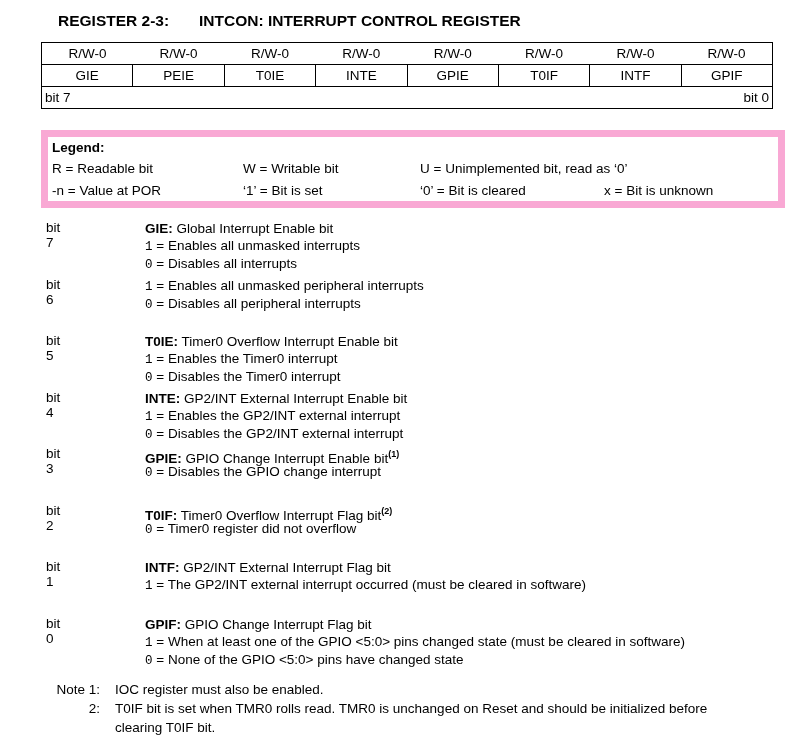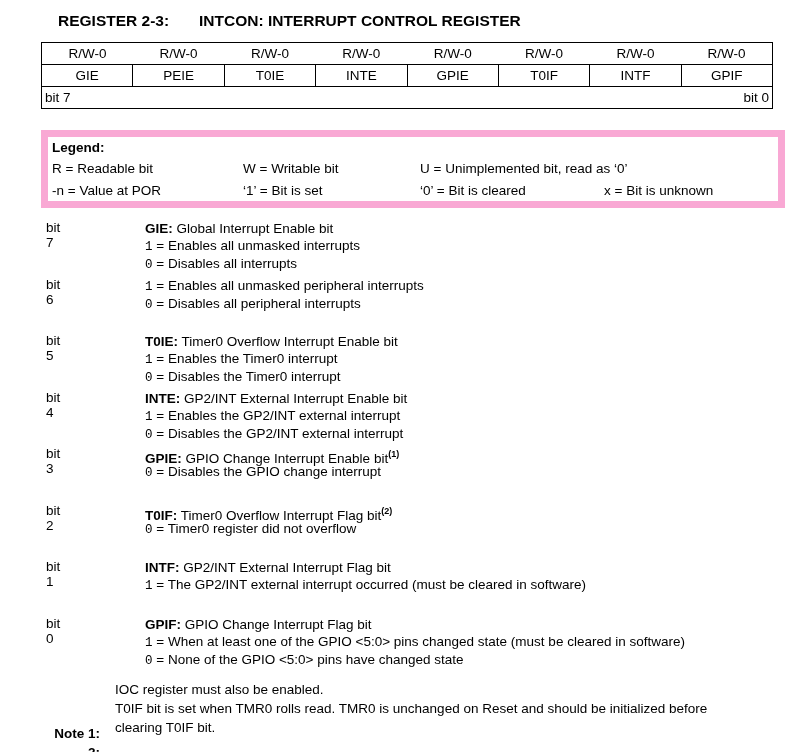--- a/index.html
+++ b/index.html
@@ -39,21 +39,21 @@
   .bitblock { position: relative; height: 56.5px; }
   .bitlabel { position: absolute; left: 0; top: 0; }
   .bitbody { position: absolute; left: 99px; top: 0; white-space: nowrap; }
   .bitbody div { height: 18px; line-height: 18px; }
   .bitbody .head { height: 17px; line-height: 17px; }
   .mono { font-family: "Liberation Mono", monospace; font-size: 12.5px; }
   sup { font-size: 9px; font-weight: bold; }
 
   .notes { position: absolute; left: 46px; top: 680px; font-size: 13.5px; }
   .note { position: relative; height: 19px; line-height: 19px; white-space: nowrap; }
-  .note .nk { position: absolute; right: calc(100% - 54px); font-weight: bold; white-space: nowrap; margin-top: 44px; }
+  .note .nk { position: absolute; right: calc(100% - 54px); font-weight: normal; white-space: nowrap; }
   .note .nt { position: absolute; left: 69px; }
 </style>
 </head>
 <body>
 
 <div class="title">
   <span class="num">REGISTER 2-3:</span><span>INTCON: INTERRUPT CONTROL REGISTER</span>
 </div>
 
 <table class="reg">

